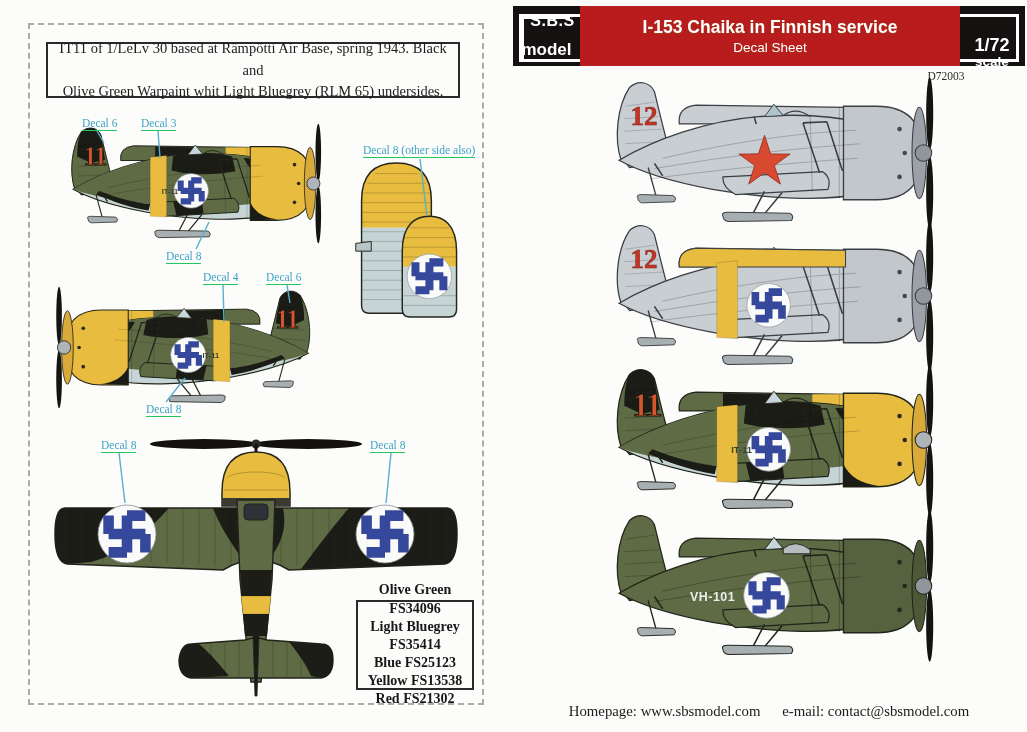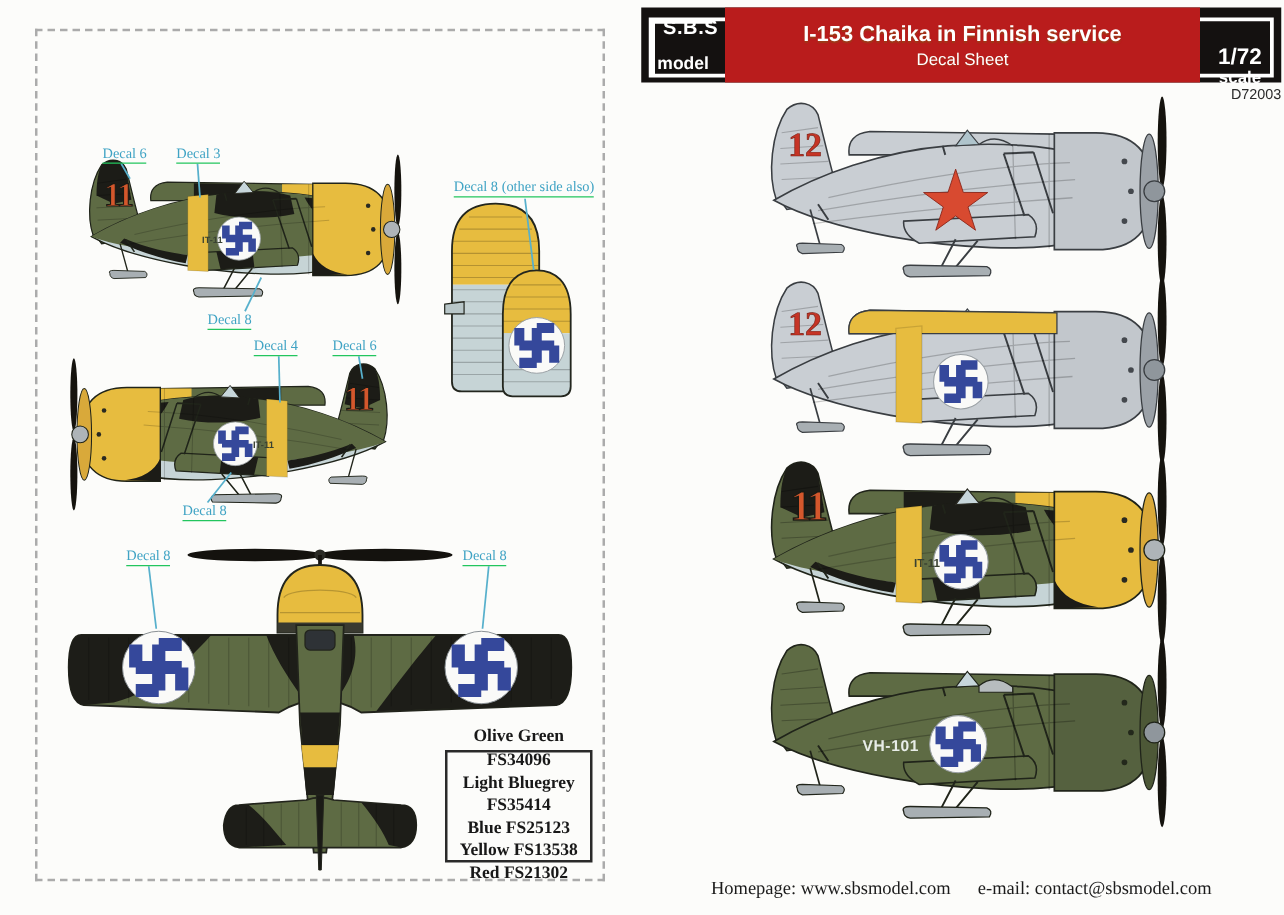--- a/index.html
+++ b/index.html
@@ -24,30 +24,30 @@
         border:3px solid #FFFFFF;z-index:1;}
   .banner{position:absolute;left:67px;top:0;width:380px;height:60px;background:#b91c1c;z-index:2;
         display:flex;flex-direction:column;align-items:center;justify-content:center;
         font-family:"Liberation Sans", sans-serif;color:#FFFFFF;}
   .banner .t1{font-size:17.5px;font-weight:bold;text-shadow:0 1px 1px rgba(130,85,20,.55);}
   .banner .t2{font-size:13.5px;margin-top:2px;text-shadow:0 1px 1px rgba(130,85,20,.45);}
   .logo{position:absolute;left:0;top:0;width:67px;height:60px;z-index:3;
         display:flex;flex-direction:column;align-items:center;justify-content:center;
         font-family:"Liberation Sans", sans-serif;color:#FFF;font-weight:bold;line-height:1.05;}
   .logo .l1{font-size:16px;letter-spacing:.5px;padding-left:12px;}
-  .logo .l2{font-size:14px;margin-top:11px;}
+  .logo .l2{font-size:17px;margin-top:11px;}
   .logo .bracket{position:absolute;left:8px;top:10px;width:46px;height:42px;
         border-left:3px solid #FFF;border-top:3px solid #FFF;}
   .scalebox{position:absolute;right:0;top:0;width:66px;height:60px;z-index:3;
         display:flex;flex-direction:column;align-items:center;justify-content:center;
         font-family:"Liberation Sans", sans-serif;color:#FFF;font-weight:bold;line-height:1.1;}
   .scalebox .s1{font-size:18px;margin-top:34px;}
   .scalebox .s2{font-size:13.5px;}
-  .pcode{position:absolute;left:953px;top:70px;width:72px;text-align:right;
-        font-family:Liberation Sans, sans-serif;font-size:11.5px;color:#2B2B2B;}
+  .pcode{position:absolute;left:910px;top:70px;width:72px;text-align:center;
+        font-family:Liberation Serif, serif;font-size:11.5px;color:#2B2B2B;}
   
   .footer{position:absolute;left:513px;top:703px;width:512px;text-align:center;
         font-size:14.8px;color:#1B1B1B;}
   .footer span{margin:0 9px;}
 </style>
 </head>
 <body>
 
 <div class="page">
 
@@ -140,20 +140,24 @@
         <ellipse cx="327" cy="113" rx="3.4" ry="35" fill="#15130E"></ellipse>
         <circle cx="321" cy="75" r="8" fill="#8F969C" stroke="#20241A" stroke-width="1"></circle>
         <path d="M70,80 C130,66 200,55 256,53 M62,90 C130,78 200,70 260,66 M240,31 L240,119 M212,40 L214,112" stroke="#00000040" stroke-width="1" fill="none"></path>
       </g>
     </defs>
   </svg>
 
   
   <div class="dashed-frame"></div>
 
+  <div class="desc-box">
+    <div>IT11 of 1/LeLv 30 based at Rämpötti Air Base, spring 1943. Black and</div>
+    <div>Olive Green Warpaint whit Light Bluegrey (RLM 65) undersides.</div>
+  </div>
 
   
   <svg class="art" style="left:50px;top:122px;" width="275" height="123" viewBox="0 0 335 150">
     <use href="#af-camo"></use>
     <polygon points="122,43 142,41 142,116 122,115" fill="#E7BC3F" stroke="#00000022"></polygon>
     <circle cx="172" cy="84" r="21" fill="#FAFAF8" stroke="#9AA0A4" stroke-width="0.8"></circle>
     <use href="#hak" transform="translate(172,84) scale(1.6)"></use>
     <text x="146" y="88" font-family="Liberation Sans, sans-serif" font-size="9" font-weight="bold" fill="#3A4232" text-anchor="middle">IT-11</text>
     <text x="54" y="52" font-family="Liberation Serif, serif" font-size="33" font-weight="bold" fill="#D4572C" stroke="#1A1A14" stroke-width="1.1" text-anchor="middle" letter-spacing="-2">11</text>
   </svg>

